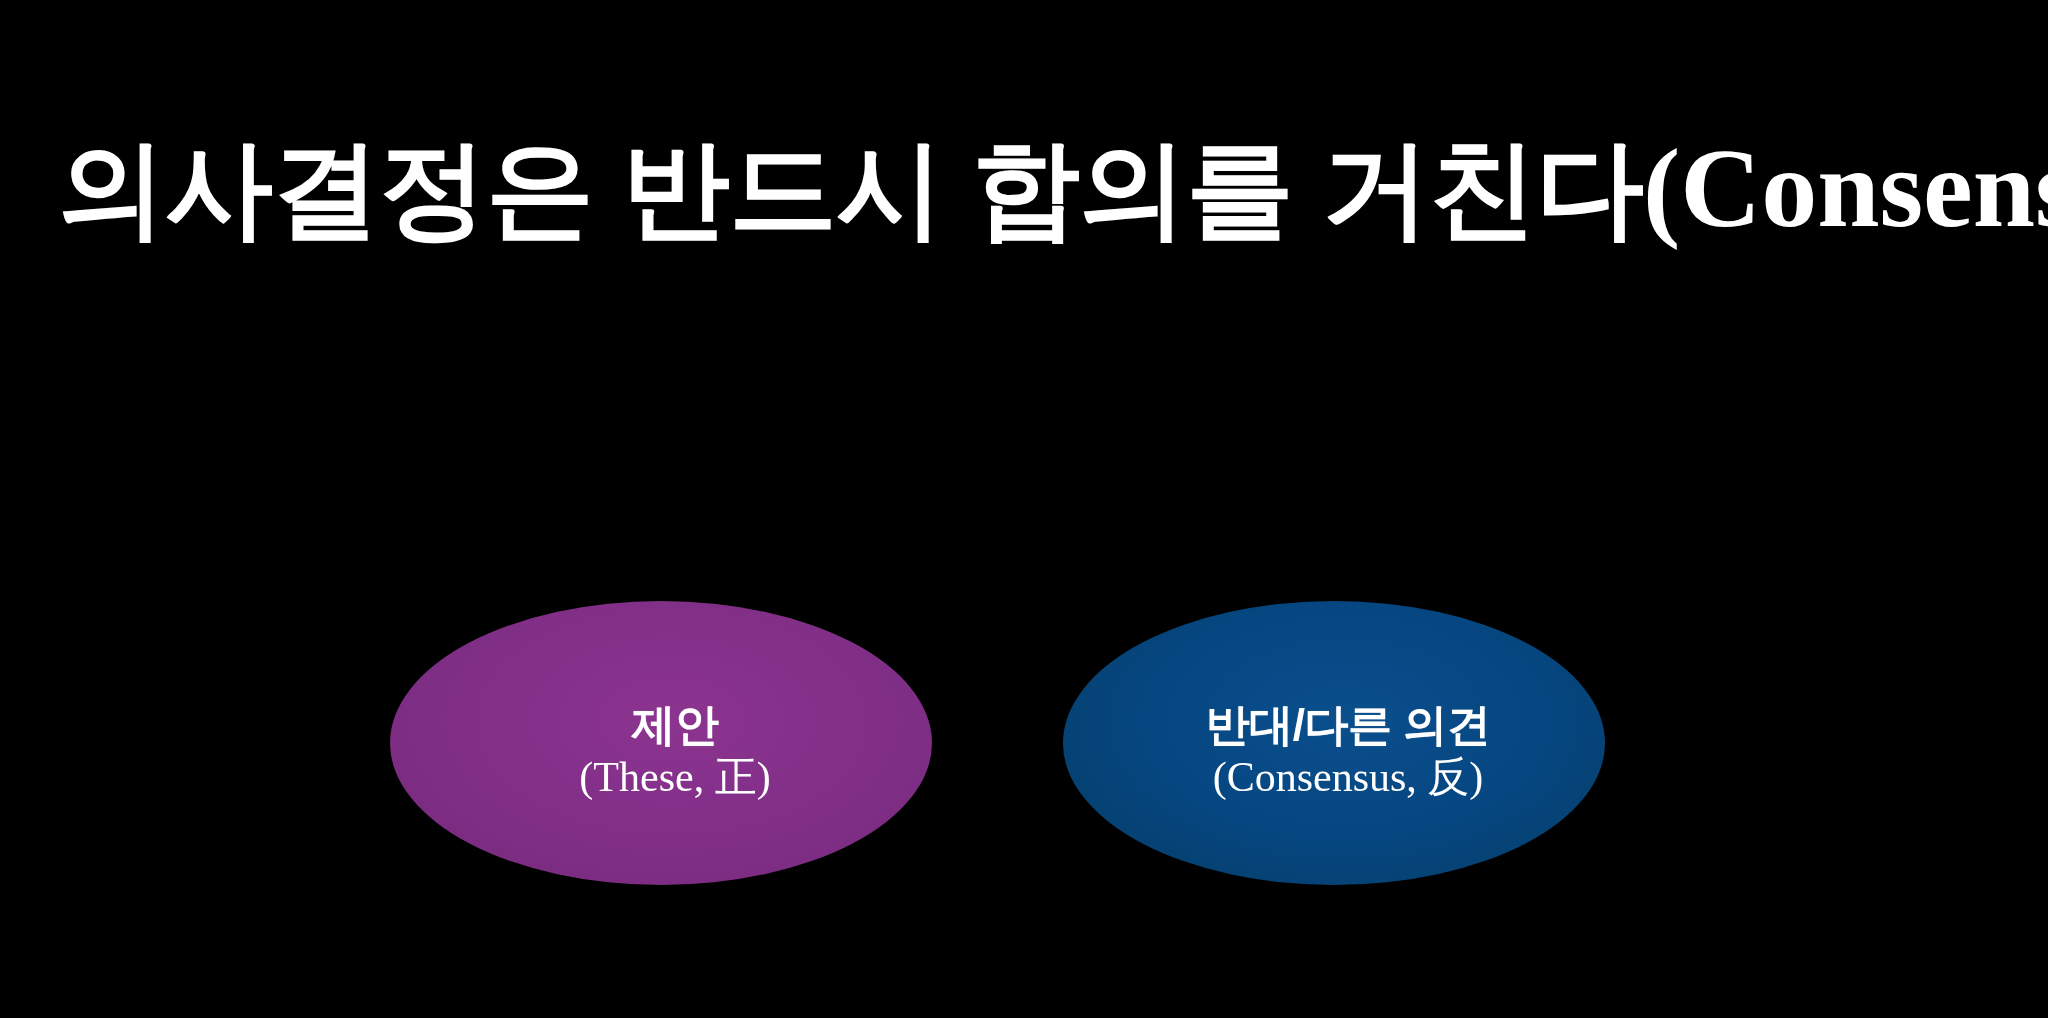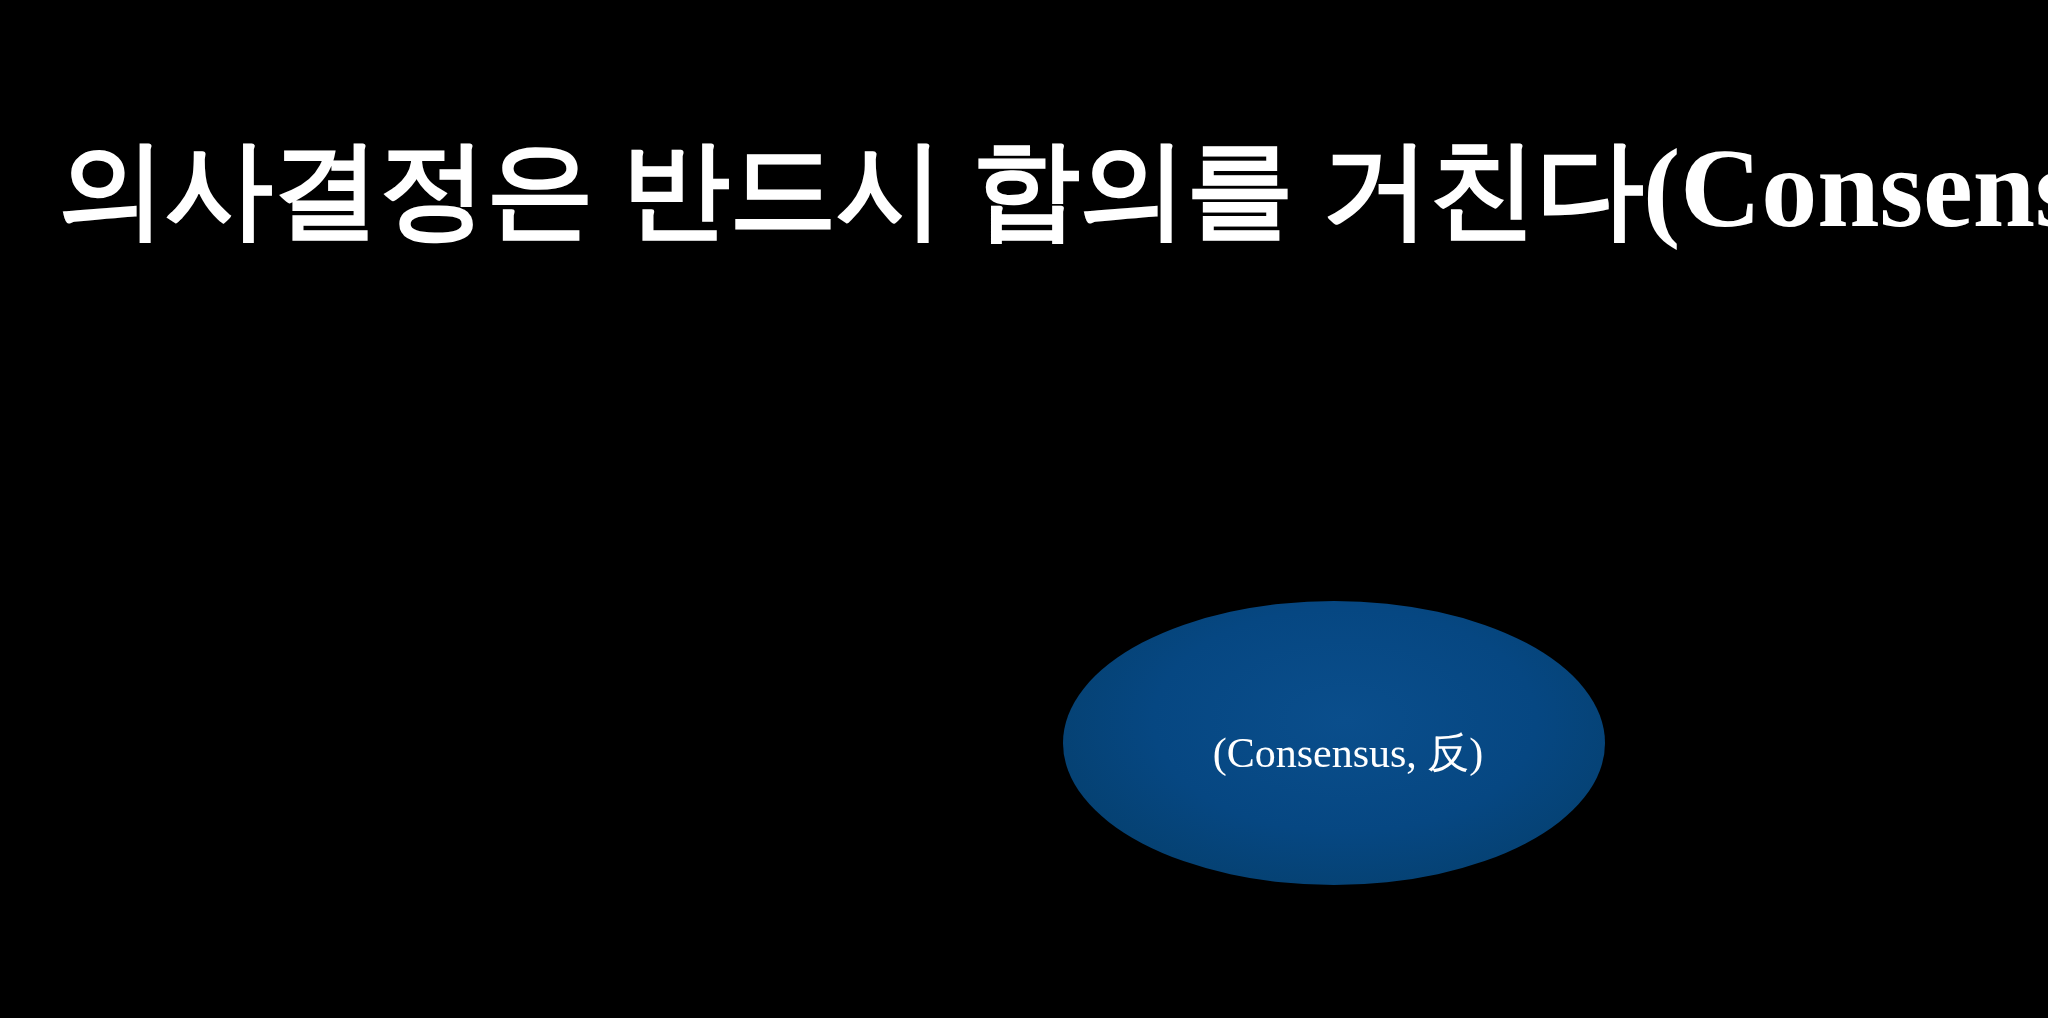--- a/index.html
+++ b/index.html
@@ -105,20 +105,27 @@
     white-space: nowrap;
   }
 </style>
 </head>
 <body>
 
 <div class="slide">
 
   <h1 class="slide-title"><span>의사결정은 반드시 합의를 거친다</span><span class="latin">(Consensus)</span></h1>
 
+  <div class="ellipse ellipse-proposal">
+    <div class="ellipse-inner">
+      <span class="ellipse-title">제안</span>
+      <span class="ellipse-sub">(These, 正)</span>
+    </div>
+  </div>
 
   <div class="ellipse ellipse-objection">
     <div class="ellipse-inner">
+      <span class="ellipse-title">반대/다른 의견</span>
       <span class="ellipse-sub">(Consensus, 反)</span>
     </div>
   </div>
 
 </div>
 
 </body></html>

